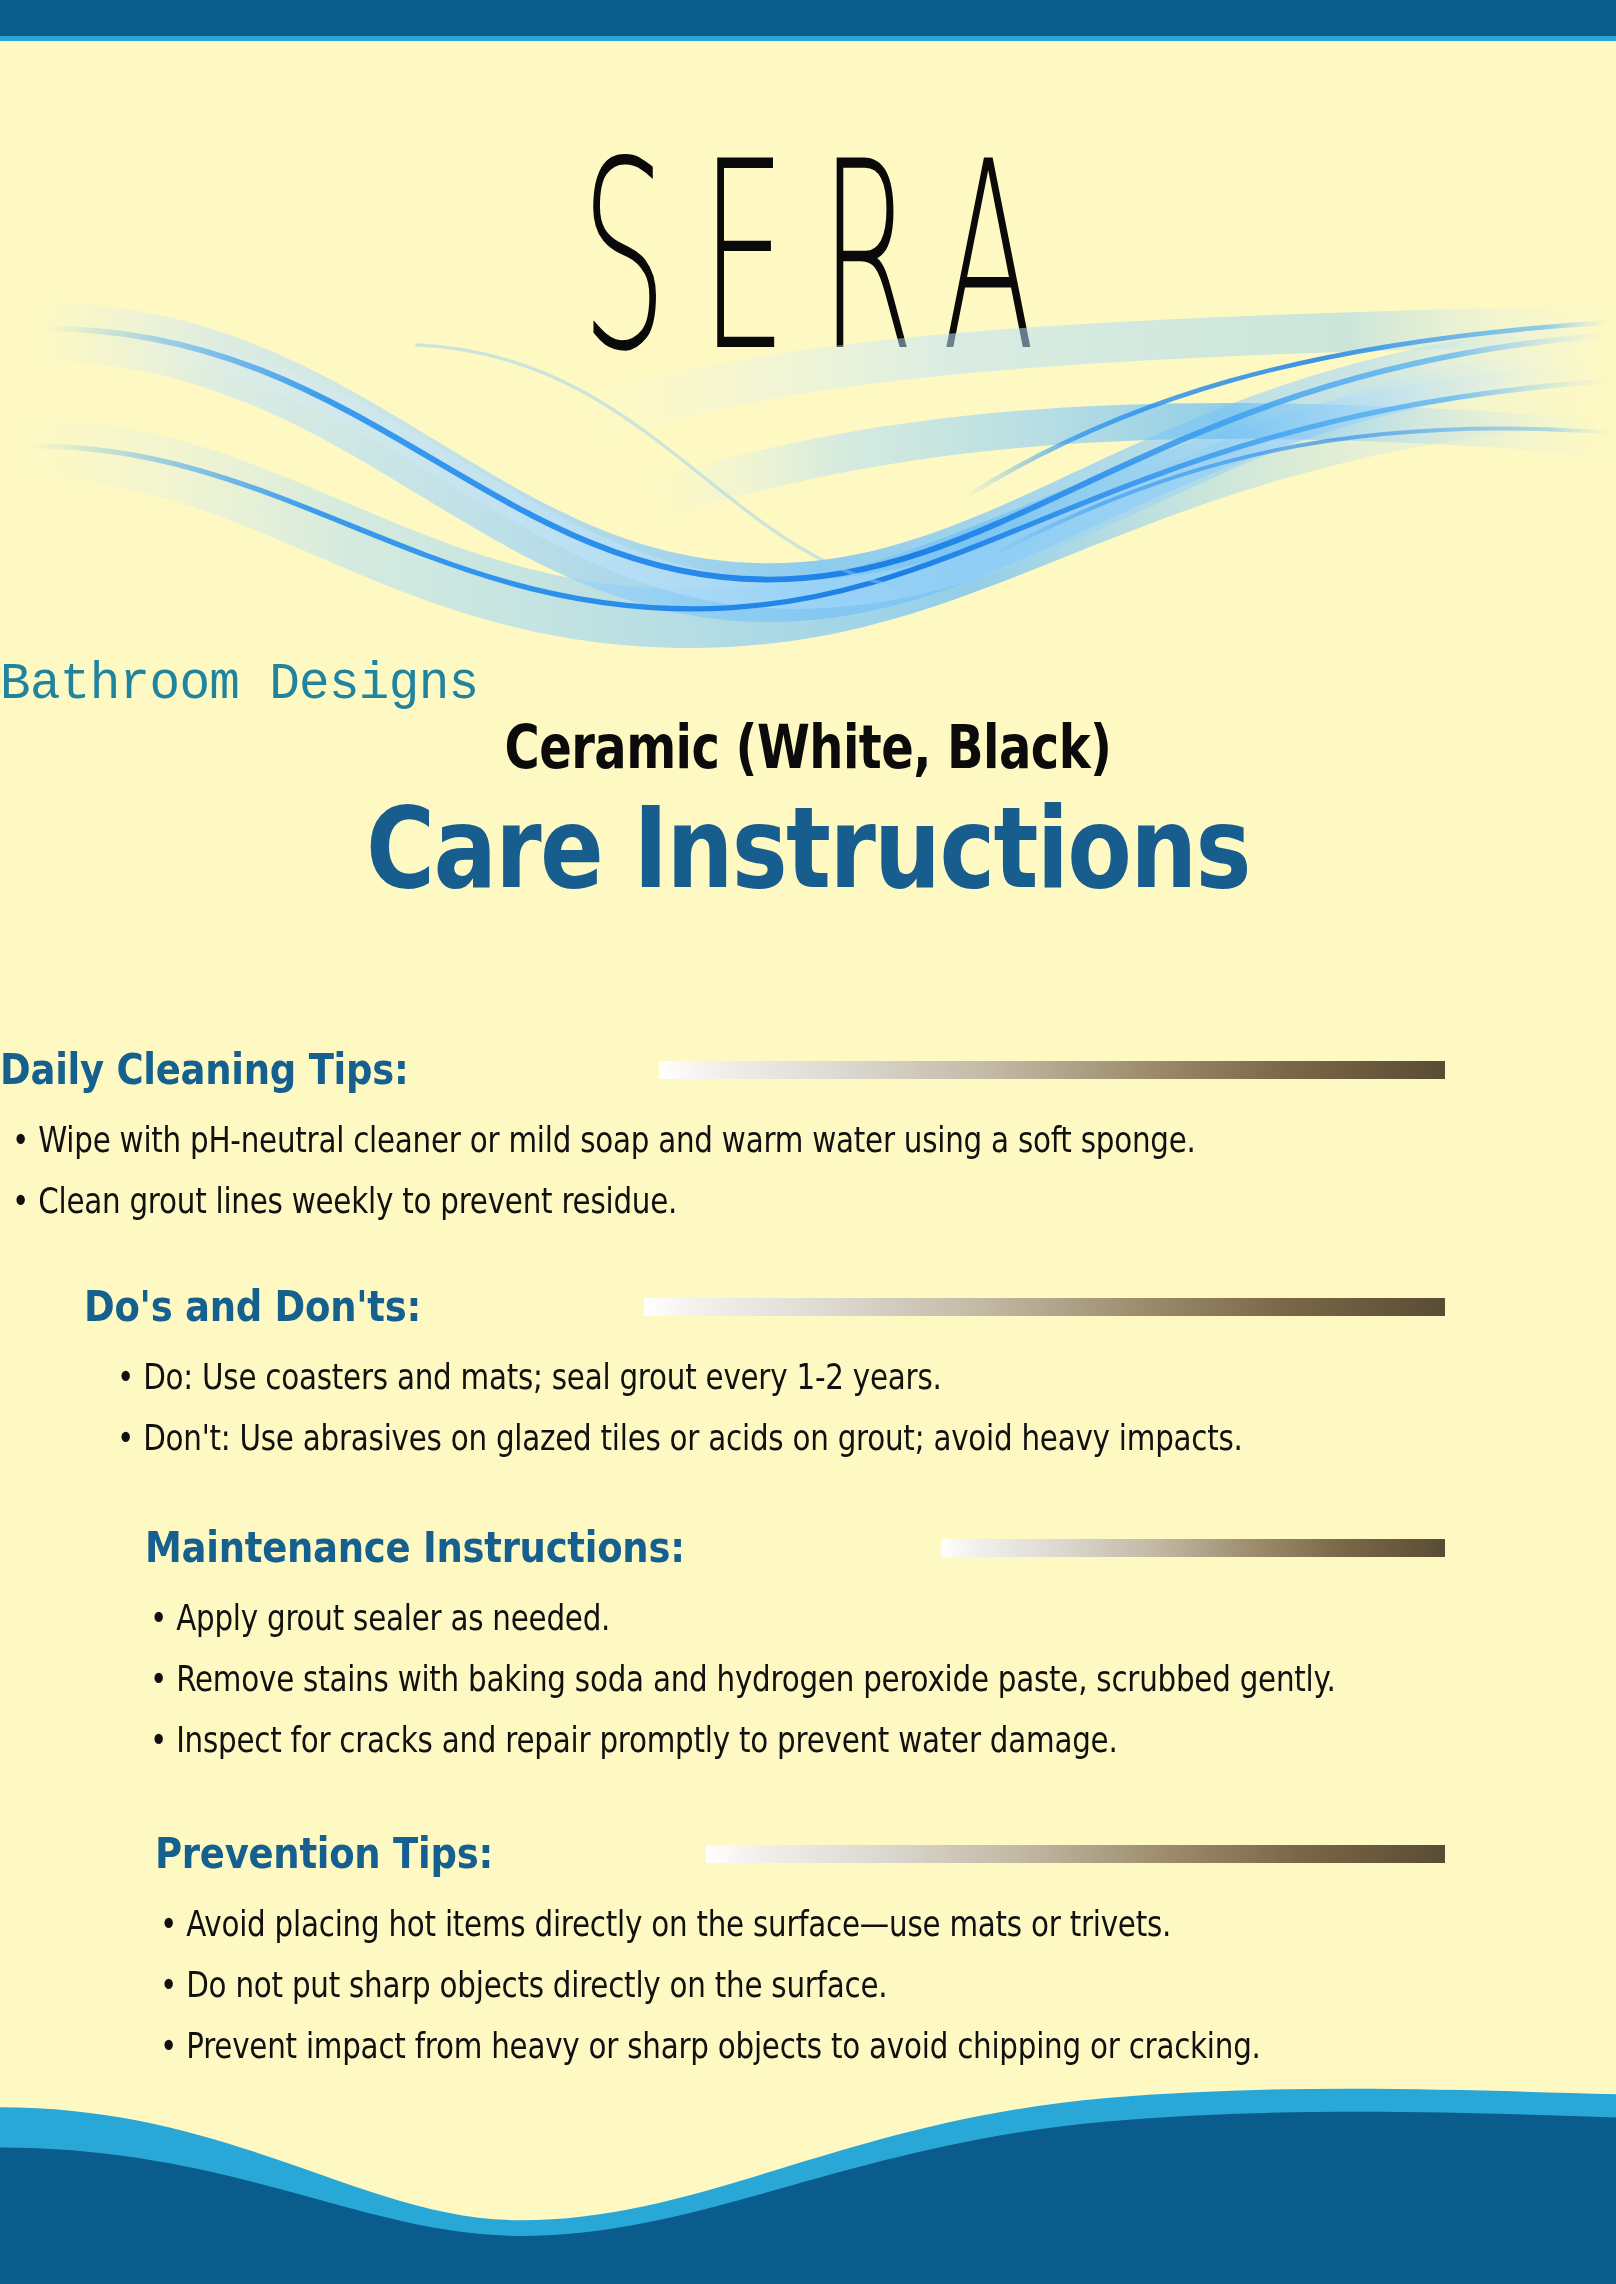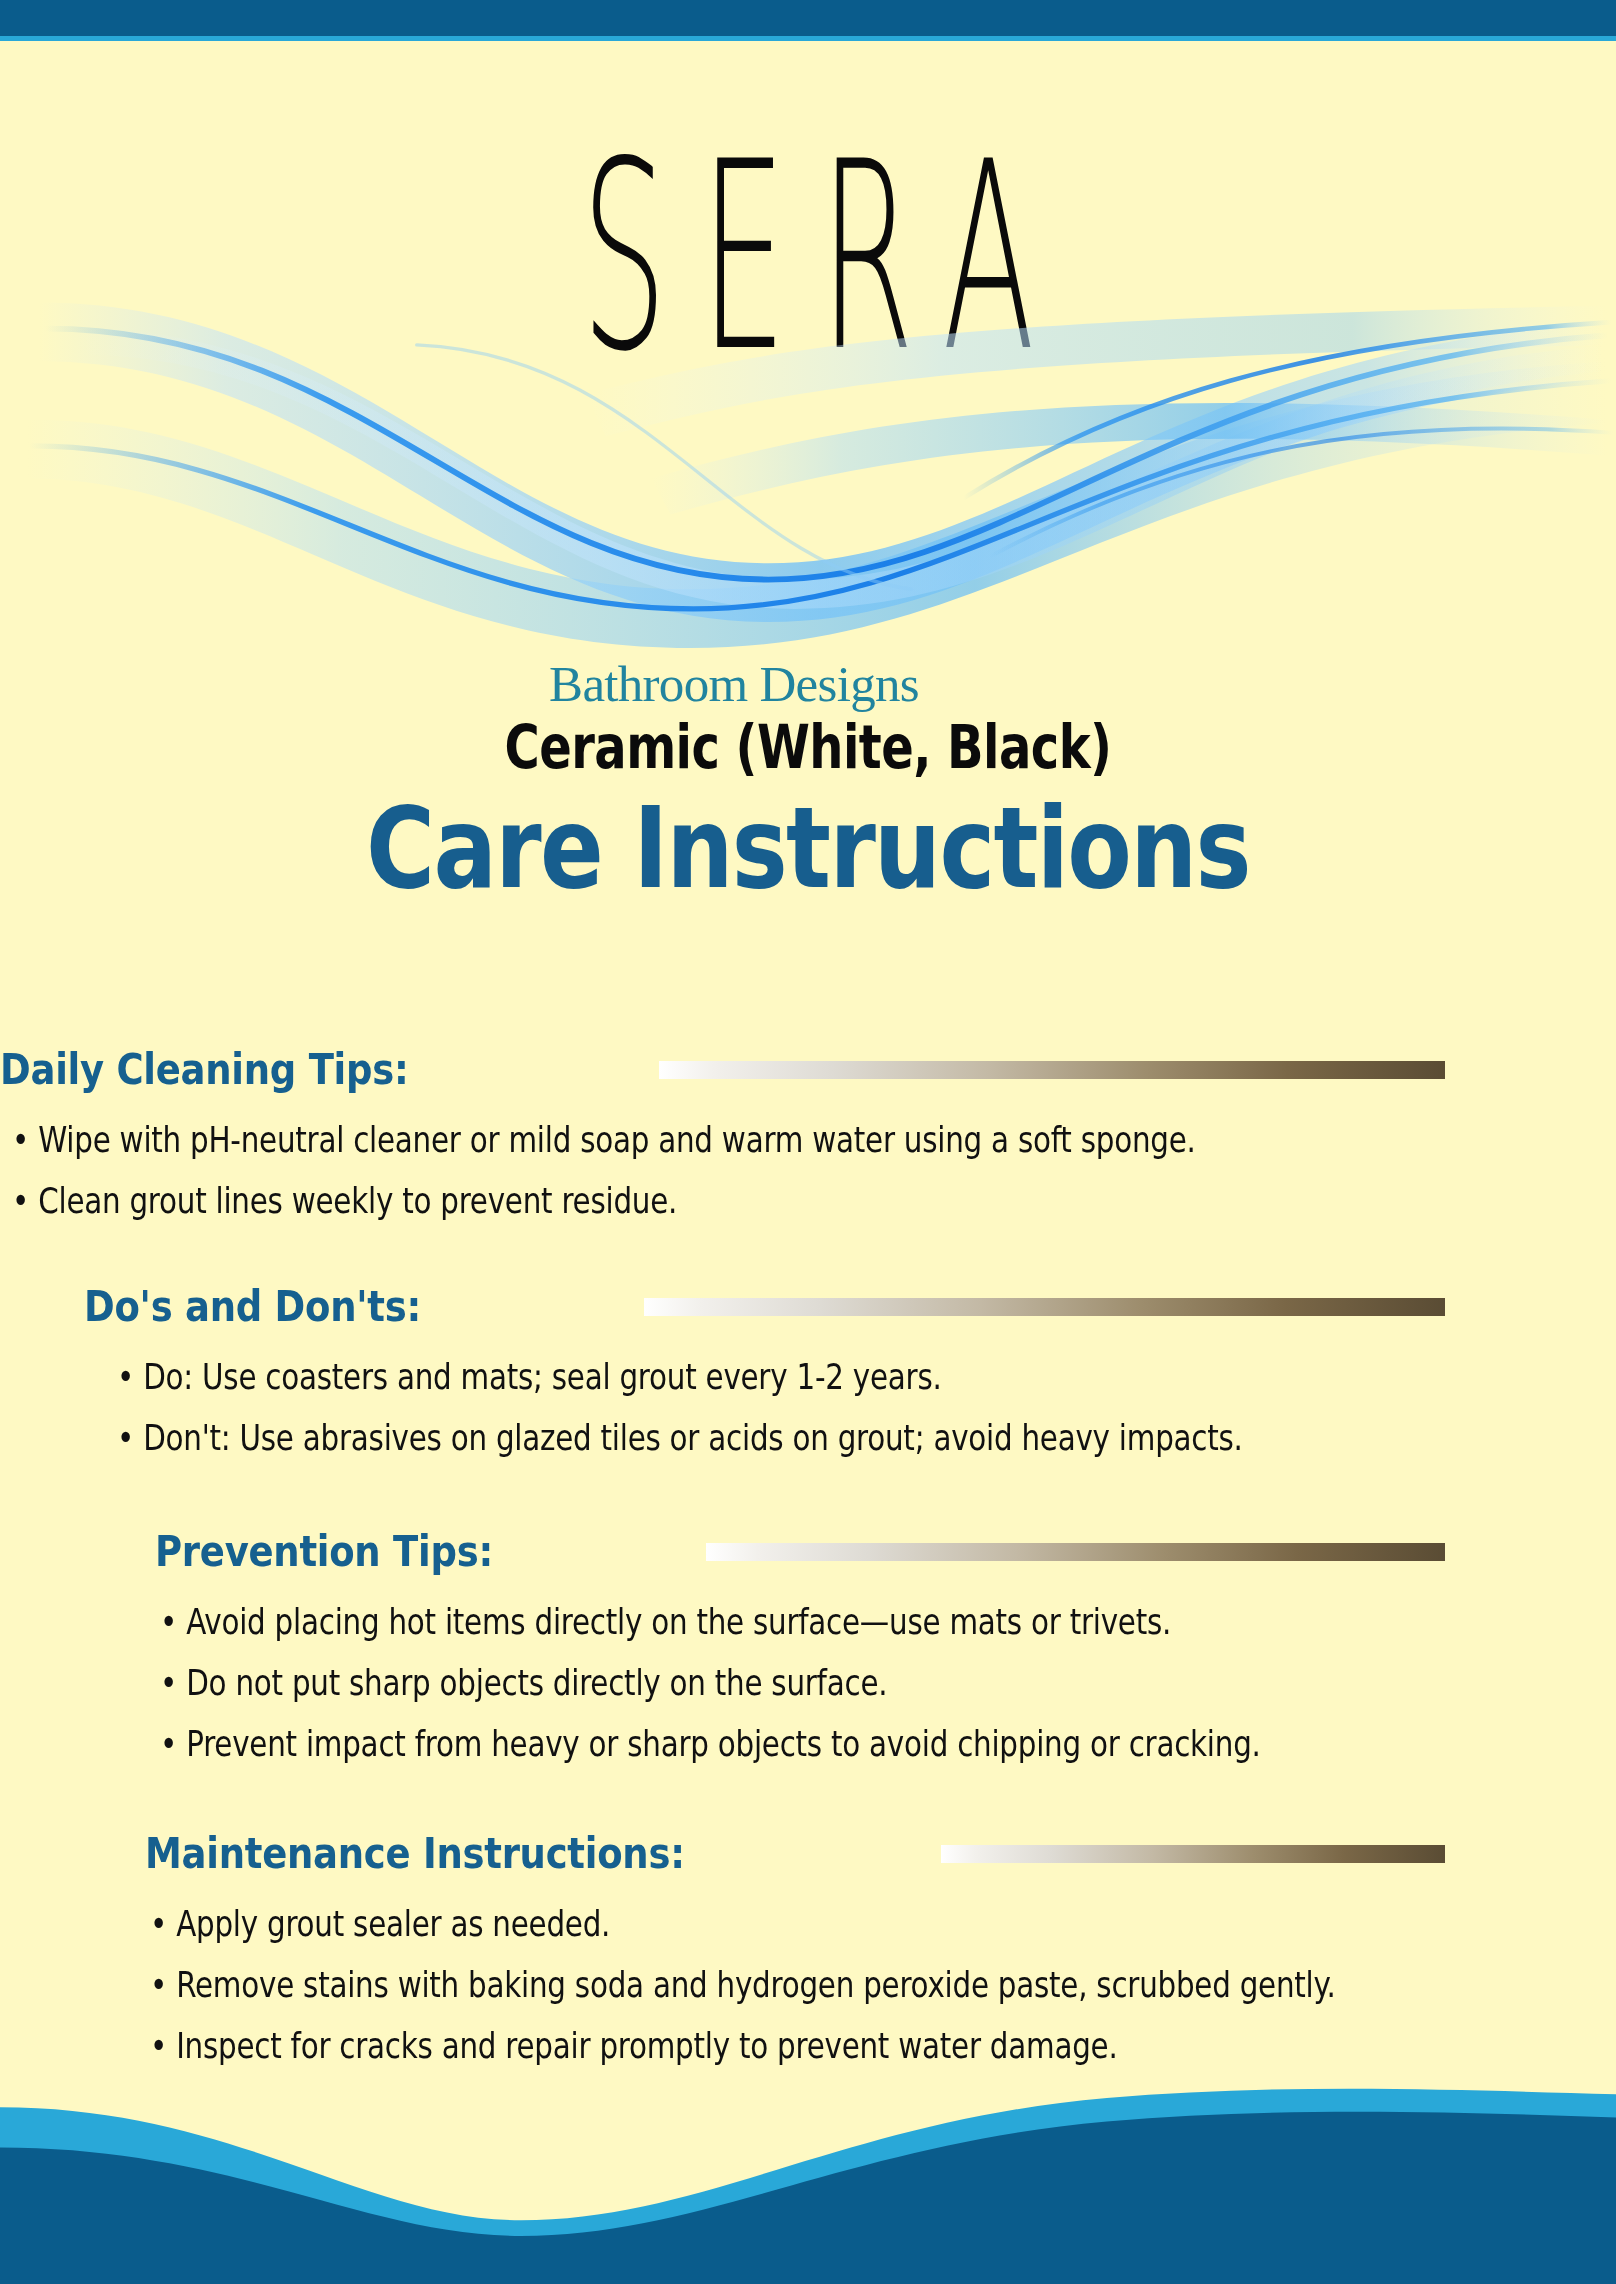--- a/index.html
+++ b/index.html
@@ -67,24 +67,24 @@
     top: 241px;
     left: 0;
     width: 1616px;
     height: 365px;
   }
   .tagline {
     position: absolute;
     top: 617px;
     left: 0;
     width: 1616px;
-    text-align: center;
+    text-align: left;
     padding-right: 148px;
     box-sizing: border-box;
-    font-family: Liberation Serif, serif;
+    font-family: Liberation Mono, monospace;
     font-weight: 300;
     font-size: 51px;
     line-height: 1;
     letter-spacing: -0.7px;
     color: #21849f;
     white-space: nowrap;
   }
 
   
   .title-block {
@@ -281,44 +281,44 @@
       <div class="section-head">
         <div class="section-title">Do's and Don'ts:</div>
         <div class="divider"></div>
       </div>
       <div class="bullets">
         <div class="bullet">• Do:  Use coasters and mats; seal grout every 1-2 years.</div>
         <div class="bullet">• Don't: Use abrasives on glazed tiles or acids on grout; avoid heavy impacts.</div>
       </div>
     </div>
 
+    <div class="section" id="sec-2">
+      <div class="section-head">
+        <div class="section-title">Maintenance Instructions:</div>
+        <div class="divider"></div>
+      </div>
+      <div class="bullets">
+        <div class="bullet">• Apply grout sealer as needed.</div>
+        <div class="bullet">• Remove stains with baking soda and hydrogen peroxide paste, scrubbed gently.</div>
+        <div class="bullet">• Inspect for cracks and repair promptly to prevent water damage.</div>
+      </div>
+    </div>
+
     <div class="section" id="sec-3">
       <div class="section-head">
         <div class="section-title">Prevention Tips:</div>
         <div class="divider"></div>
       </div>
       <div class="bullets">
         <div class="bullet">• Avoid placing hot items directly on the surface—use mats or trivets.</div>
         <div class="bullet">• Do not put sharp objects directly on the surface.</div>
         <div class="bullet">• Prevent impact from heavy or sharp objects to avoid chipping or cracking.</div>
       </div>
     </div>
 
-    <div class="section" id="sec-2">
-      <div class="section-head">
-        <div class="section-title">Maintenance Instructions:</div>
-        <div class="divider"></div>
-      </div>
-      <div class="bullets">
-        <div class="bullet">• Apply grout sealer as needed.</div>
-        <div class="bullet">• Remove stains with baking soda and hydrogen peroxide paste, scrubbed gently.</div>
-        <div class="bullet">• Inspect for cracks and repair promptly to prevent water damage.</div>
-      </div>
-    </div>
-
   </div>
 
   <svg class="footer-wave" viewBox="0 0 2482 360" preserveAspectRatio="none" xmlns="http://www.w3.org/2000/svg">
     <path d="M0,88 C360,88 560,262 800,262 C1080,262 1300,108 1700,74 C1980,50 2250,62 2482,68 L2482,360 L0,360 Z" fill="#29a8d8"></path>
     <path d="M0,150 C360,150 560,286 800,286 C1080,286 1300,146 1700,110 C1980,86 2250,96 2482,104 L2482,360 L0,360 Z" fill="#0a5c8c"></path>
   </svg>
 
 </div>
 
 

